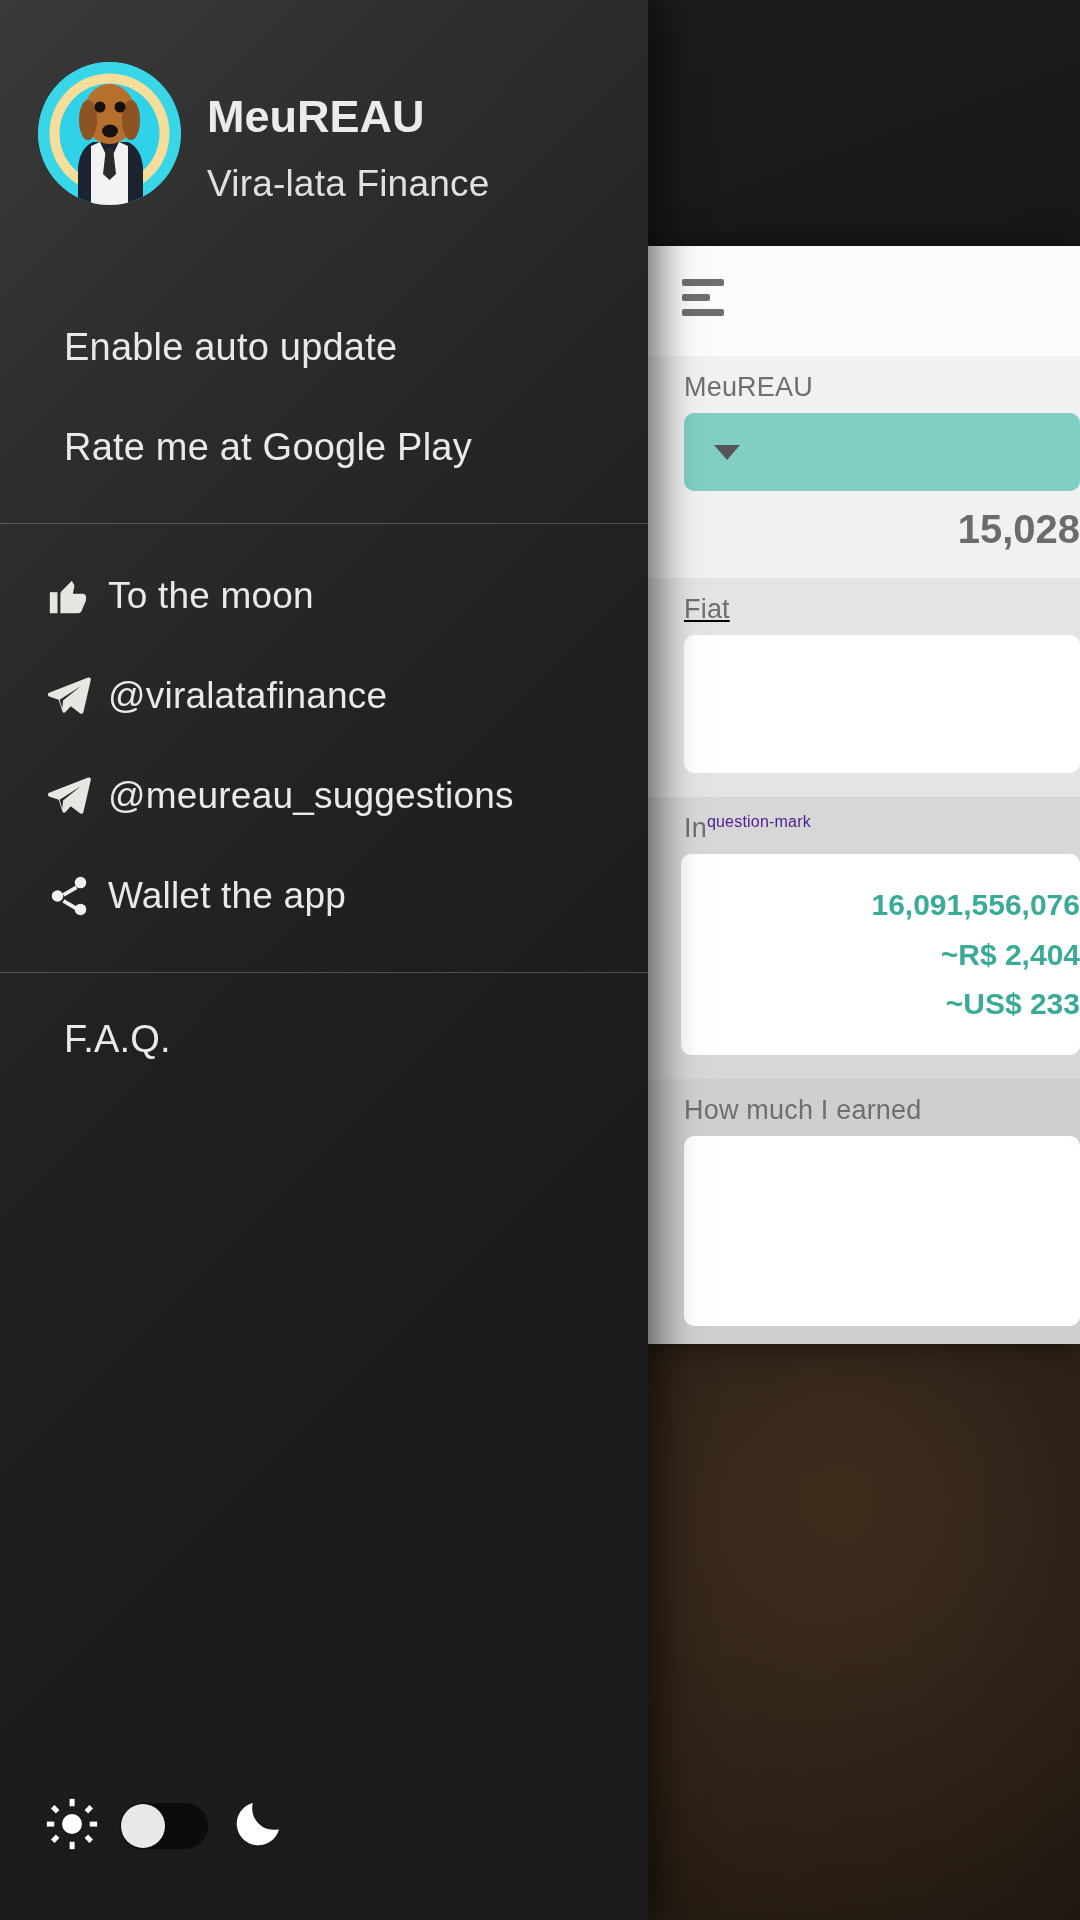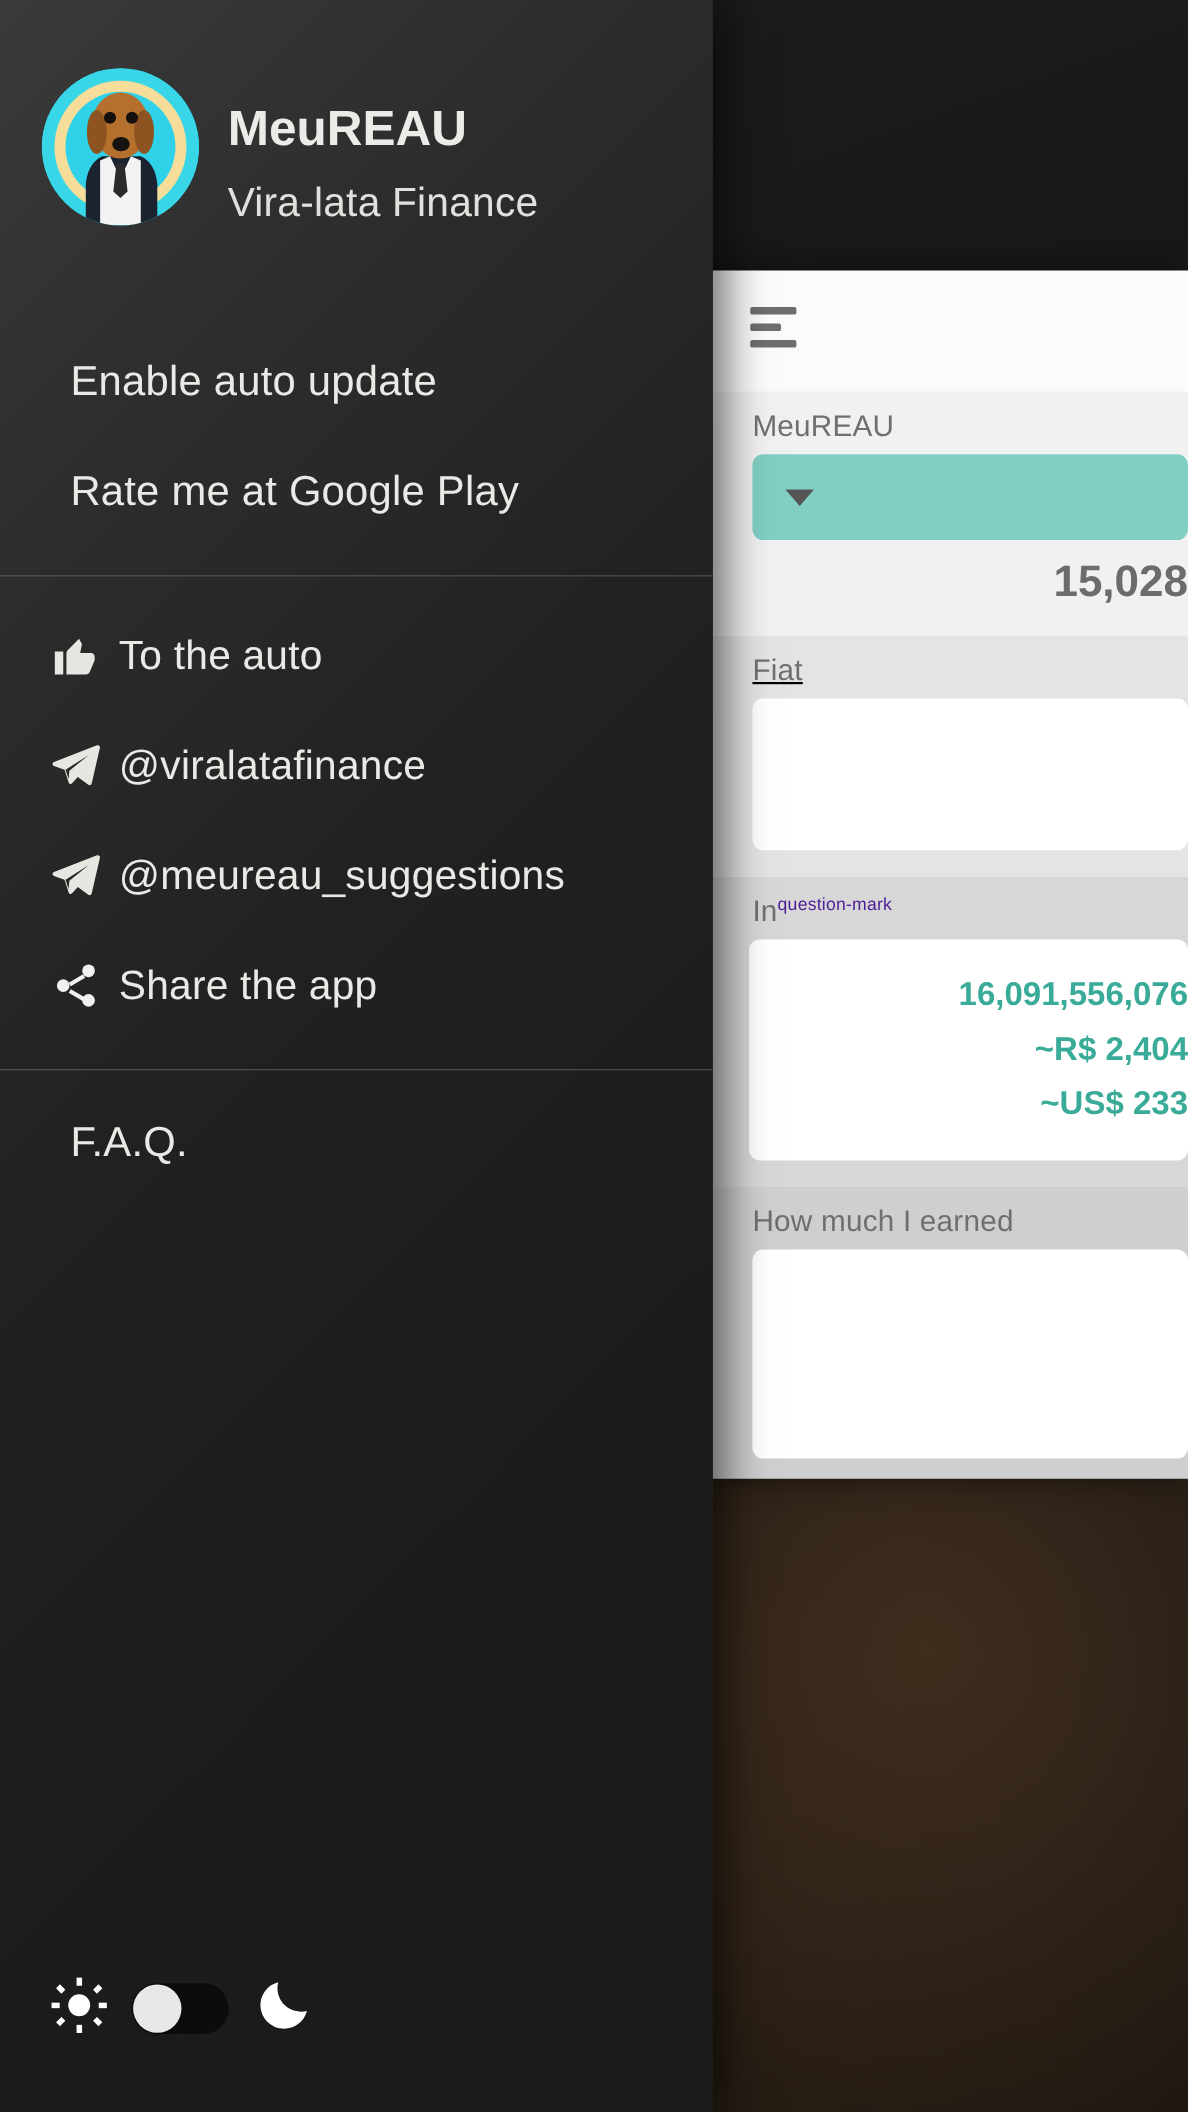--- a/index.html
+++ b/index.html
@@ -324,21 +324,21 @@
 
     <div class="menu-group" style="margin-top:22px">
 
       <div class="menu-item">
         <span class="menu-icon">
           <svg viewBox="0 0 24 24" width="46" height="46" fill="#e4e8e0">
             <path d="M2 10h4v11H2z"></path>
             <path d="M7.5 21h9.2c.9 0 1.6-.5 1.9-1.3l2.2-5.2c.1-.2.1-.4.1-.6v-1.4c0-.9-.8-1.7-1.7-1.7h-5.2l.8-3.8v-.3c0-.4-.1-.7-.4-1L13.5 4 8.1 9.5c-.4.4-.6.9-.6 1.4V21z"></path>
           </svg>
         </span>
-        <span class="menu-label">To the auto</span>
+        <span class="menu-label">To the moon</span>
       </div>
 
       <div class="menu-item">
         <span class="menu-icon">
           <svg viewBox="0 0 24 24" width="46" height="46" fill="#e4e8e0">
             <path d="M22 2.4 1.6 10.3c-.9.3-.9 1.5 0 1.9l5 1.8 2 6.1c.2.7 1.1.9 1.6.3l2.7-3 5 3.7c.6.4 1.4.1 1.6-.6L23.4 3.5c.2-.8-.6-1.4-1.4-1.1zM8.9 14.4l-.4 4-1.4-4.4L18.3 6.8 8.9 14.4z"></path>
           </svg>
         </span>
         <span class="menu-label">@viralatafinance</span>
       </div>
@@ -354,21 +354,21 @@
 
       <div class="menu-item">
         <span class="menu-icon">
           <svg viewBox="0 0 24 24" width="46" height="46" fill="#f1f2ef">
             <circle cx="18" cy="5" r="3"></circle>
             <circle cx="6" cy="12" r="3"></circle>
             <circle cx="18" cy="19" r="3"></circle>
             <path d="M8.6 10.6 15.4 6.6l1 1.7-6.8 4zM9.6 13.7l6.8 4-1 1.7-6.8-4z"></path>
           </svg>
         </span>
-        <span class="menu-label">Share the app</span>
+        <span class="menu-label">Wallet the app</span>
       </div>
 
     </div>
 
     <div class="divider"></div>
 
     <div class="menu-item plain faq-item" style="margin-top:18px">
       <span class="menu-label">F.A.Q.</span>
     </div>
 

